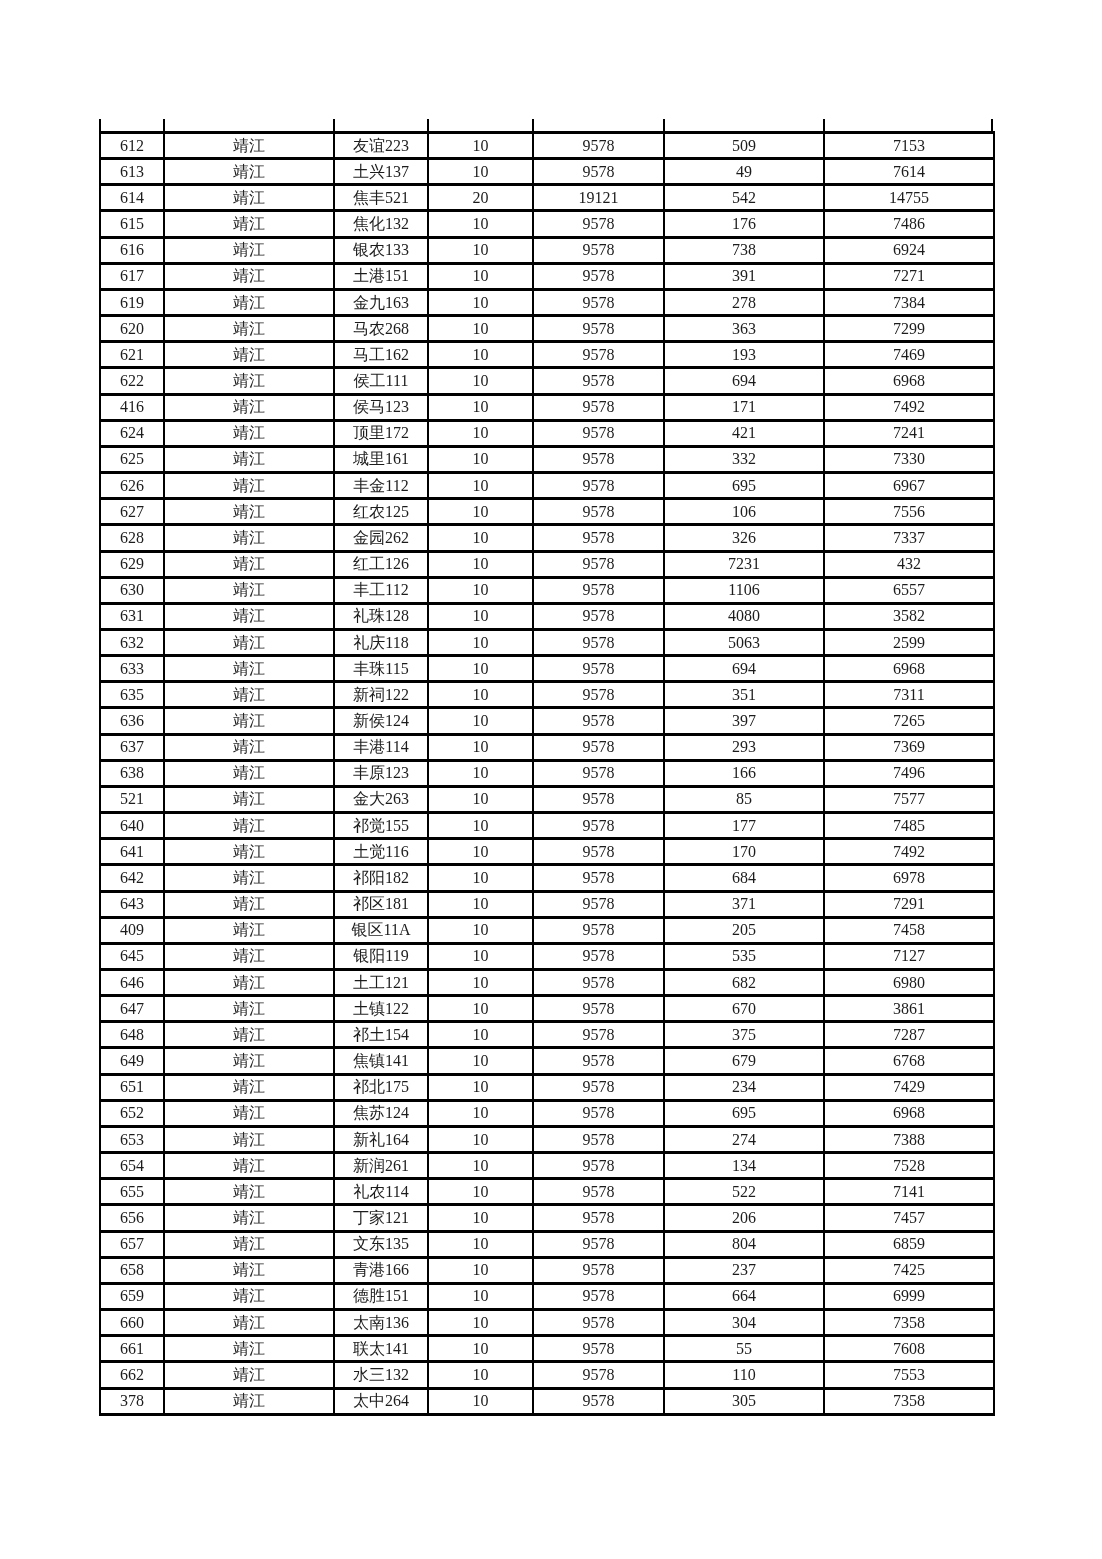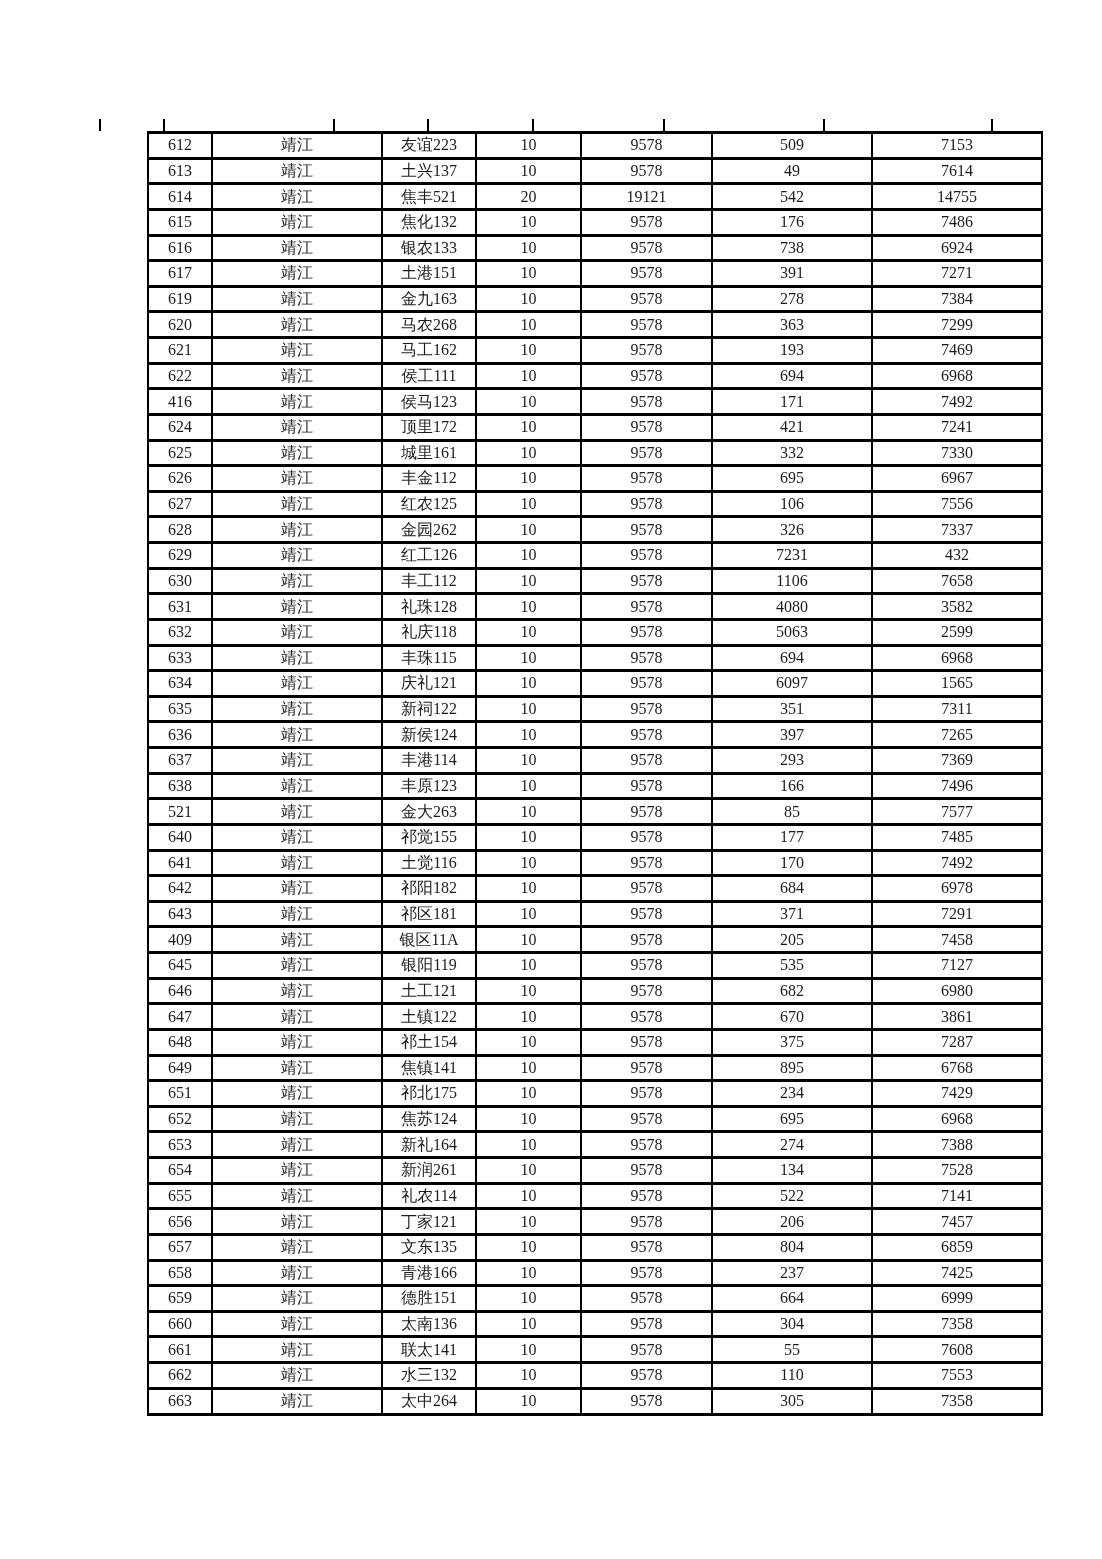--- a/index.html
+++ b/index.html
@@ -30,21 +30,20 @@
     background: #000000;
   }
   table.data-table {
     position: absolute;
     left: 99px;
     top: 131px;
     width: 894px;
     height: 1285px;
     border-collapse: collapse;
     table-layout: fixed;
-    margin-left: 48px;
   }
   table.data-table td {
     border: 2px solid #000000;
     border-top-width: 3px;
     border-bottom-width: 3px;
     padding: 0;
     text-align: center;
     vertical-align: middle;
     font-size: 16px;
     line-height: 1;
@@ -233,21 +232,21 @@
           <td>7231</td>
           <td>432</td>
         </tr>
         <tr>
           <td>630</td>
           <td>靖江</td>
           <td>丰工112</td>
           <td>10</td>
           <td>9578</td>
           <td>1106</td>
-          <td>7658</td>
+          <td>6557</td>
         </tr>
         <tr>
           <td>631</td>
           <td>靖江</td>
           <td>礼珠128</td>
           <td>10</td>
           <td>9578</td>
           <td>4080</td>
           <td>3582</td>
         </tr>
@@ -263,29 +262,20 @@
         <tr>
           <td>633</td>
           <td>靖江</td>
           <td>丰珠115</td>
           <td>10</td>
           <td>9578</td>
           <td>694</td>
           <td>6968</td>
         </tr>
         <tr>
-          <td>634</td>
-          <td>靖江</td>
-          <td>庆礼121</td>
-          <td>10</td>
-          <td>9578</td>
-          <td>6097</td>
-          <td>1565</td>
-        </tr>
-        <tr>
           <td>635</td>
           <td>靖江</td>
           <td>新祠122</td>
           <td>10</td>
           <td>9578</td>
           <td>351</td>
           <td>7311</td>
         </tr>
         <tr>
           <td>636</td>
@@ -403,21 +393,21 @@
           <td>9578</td>
           <td>375</td>
           <td>7287</td>
         </tr>
         <tr>
           <td>649</td>
           <td>靖江</td>
           <td>焦镇141</td>
           <td>10</td>
           <td>9578</td>
-          <td>895</td>
+          <td>679</td>
           <td>6768</td>
         </tr>
         <tr>
           <td>651</td>
           <td>靖江</td>
           <td>祁北175</td>
           <td>10</td>
           <td>9578</td>
           <td>234</td>
           <td>7429</td>
@@ -515,21 +505,21 @@
         <tr>
           <td>662</td>
           <td>靖江</td>
           <td>水三132</td>
           <td>10</td>
           <td>9578</td>
           <td>110</td>
           <td>7553</td>
         </tr>
         <tr>
-          <td>663</td>
+          <td>378</td>
           <td>靖江</td>
           <td>太中264</td>
           <td>10</td>
           <td>9578</td>
           <td>305</td>
           <td>7358</td>
         </tr>
       </tbody>
   </table>
 

